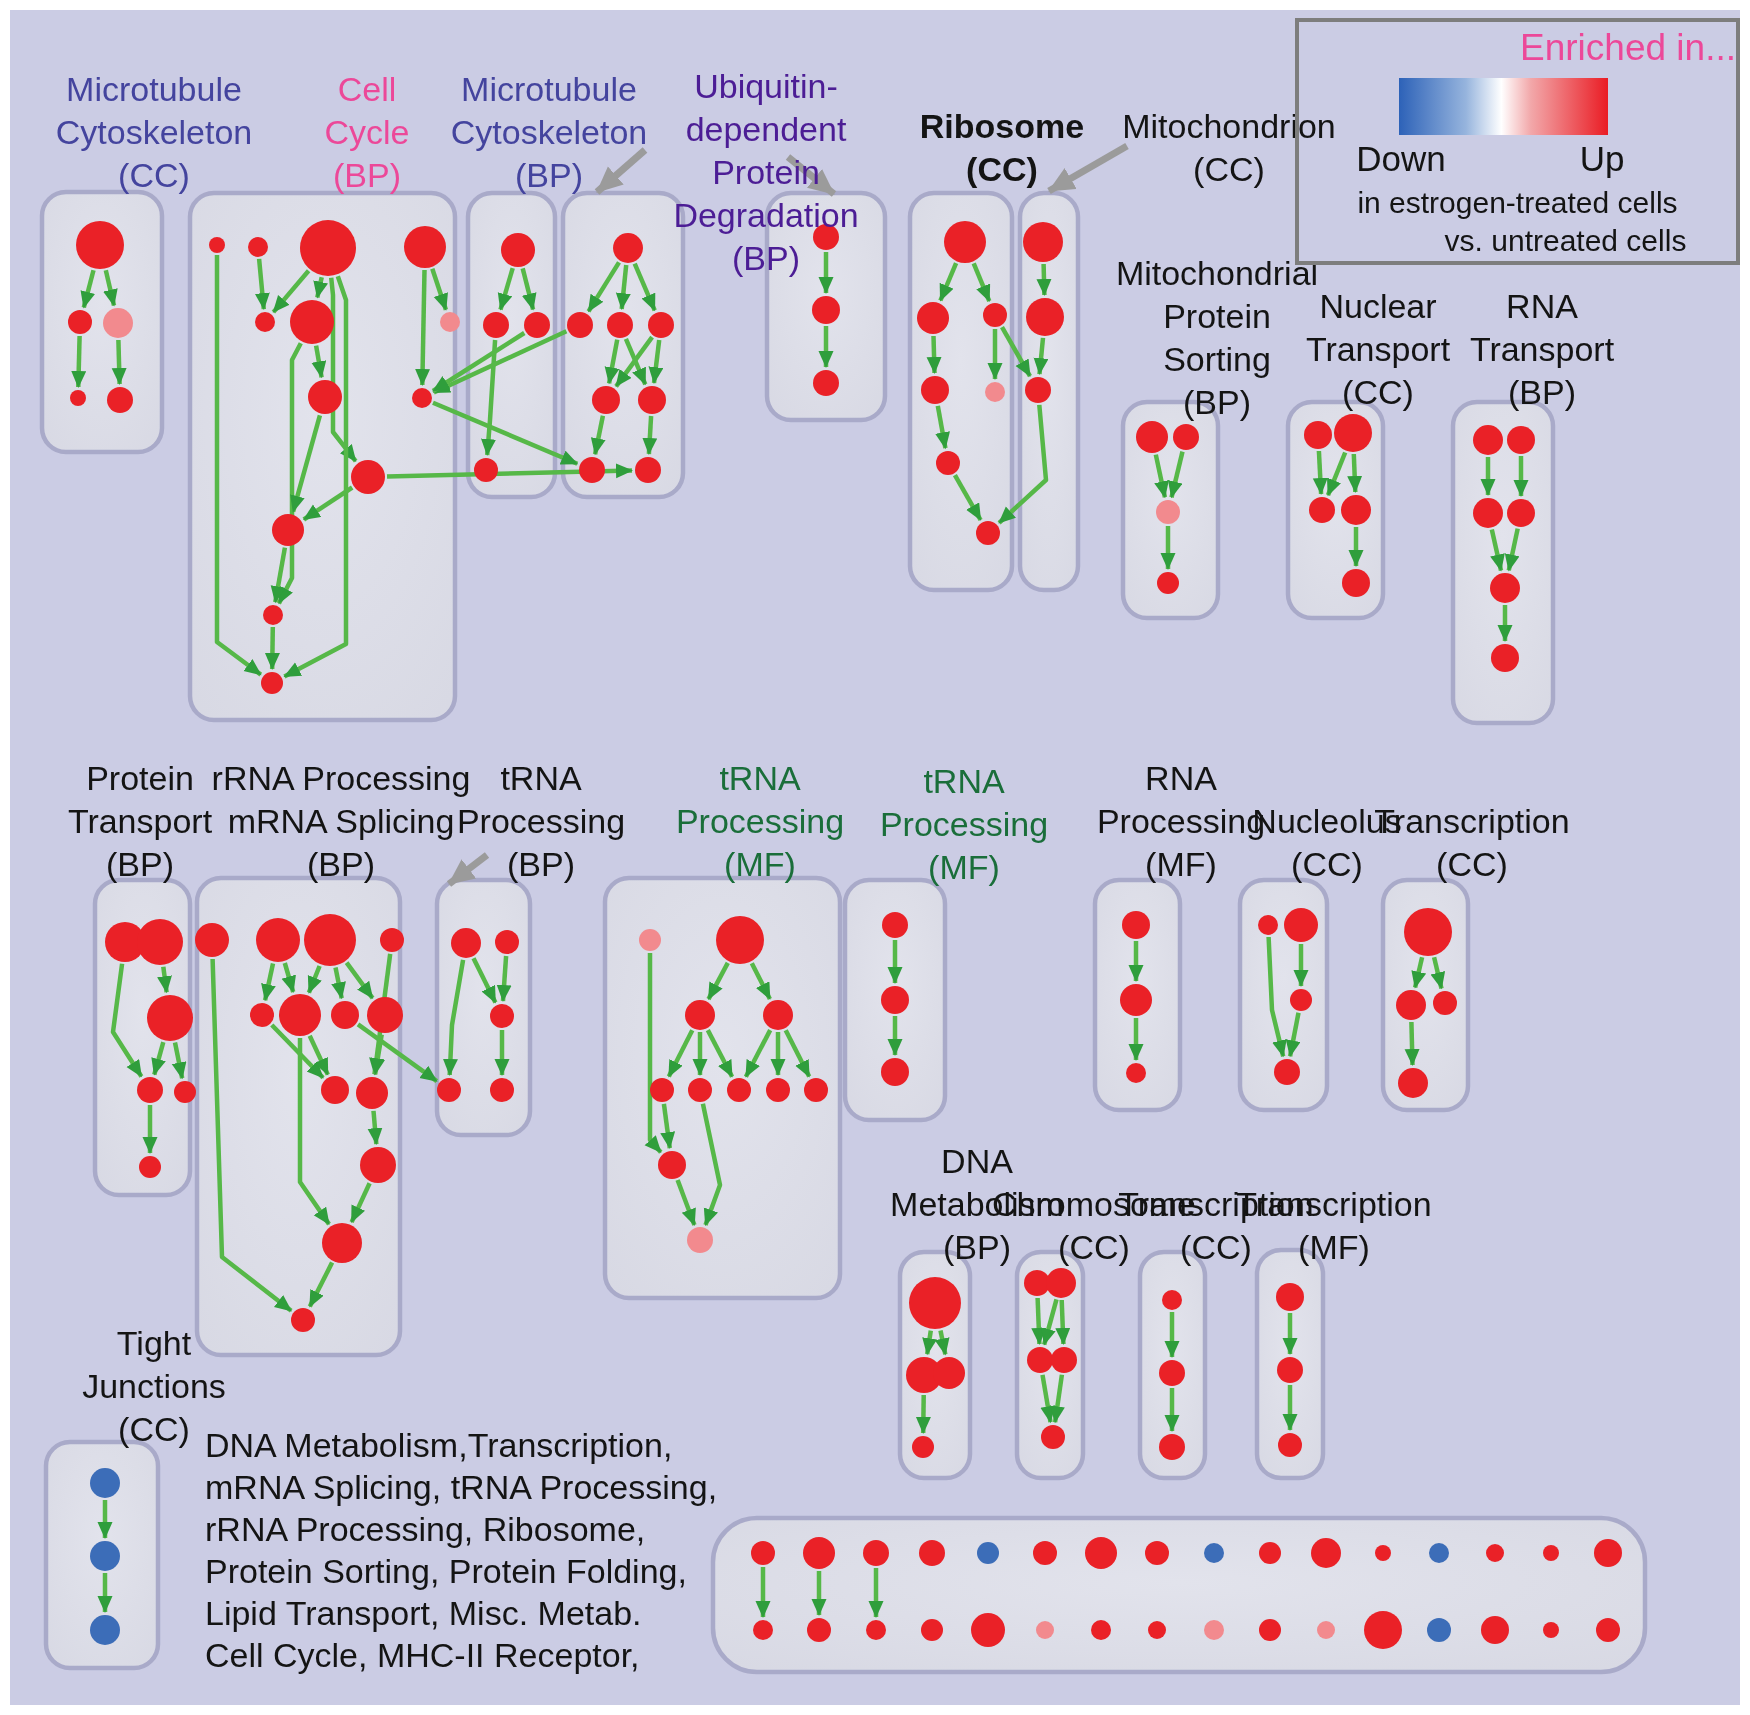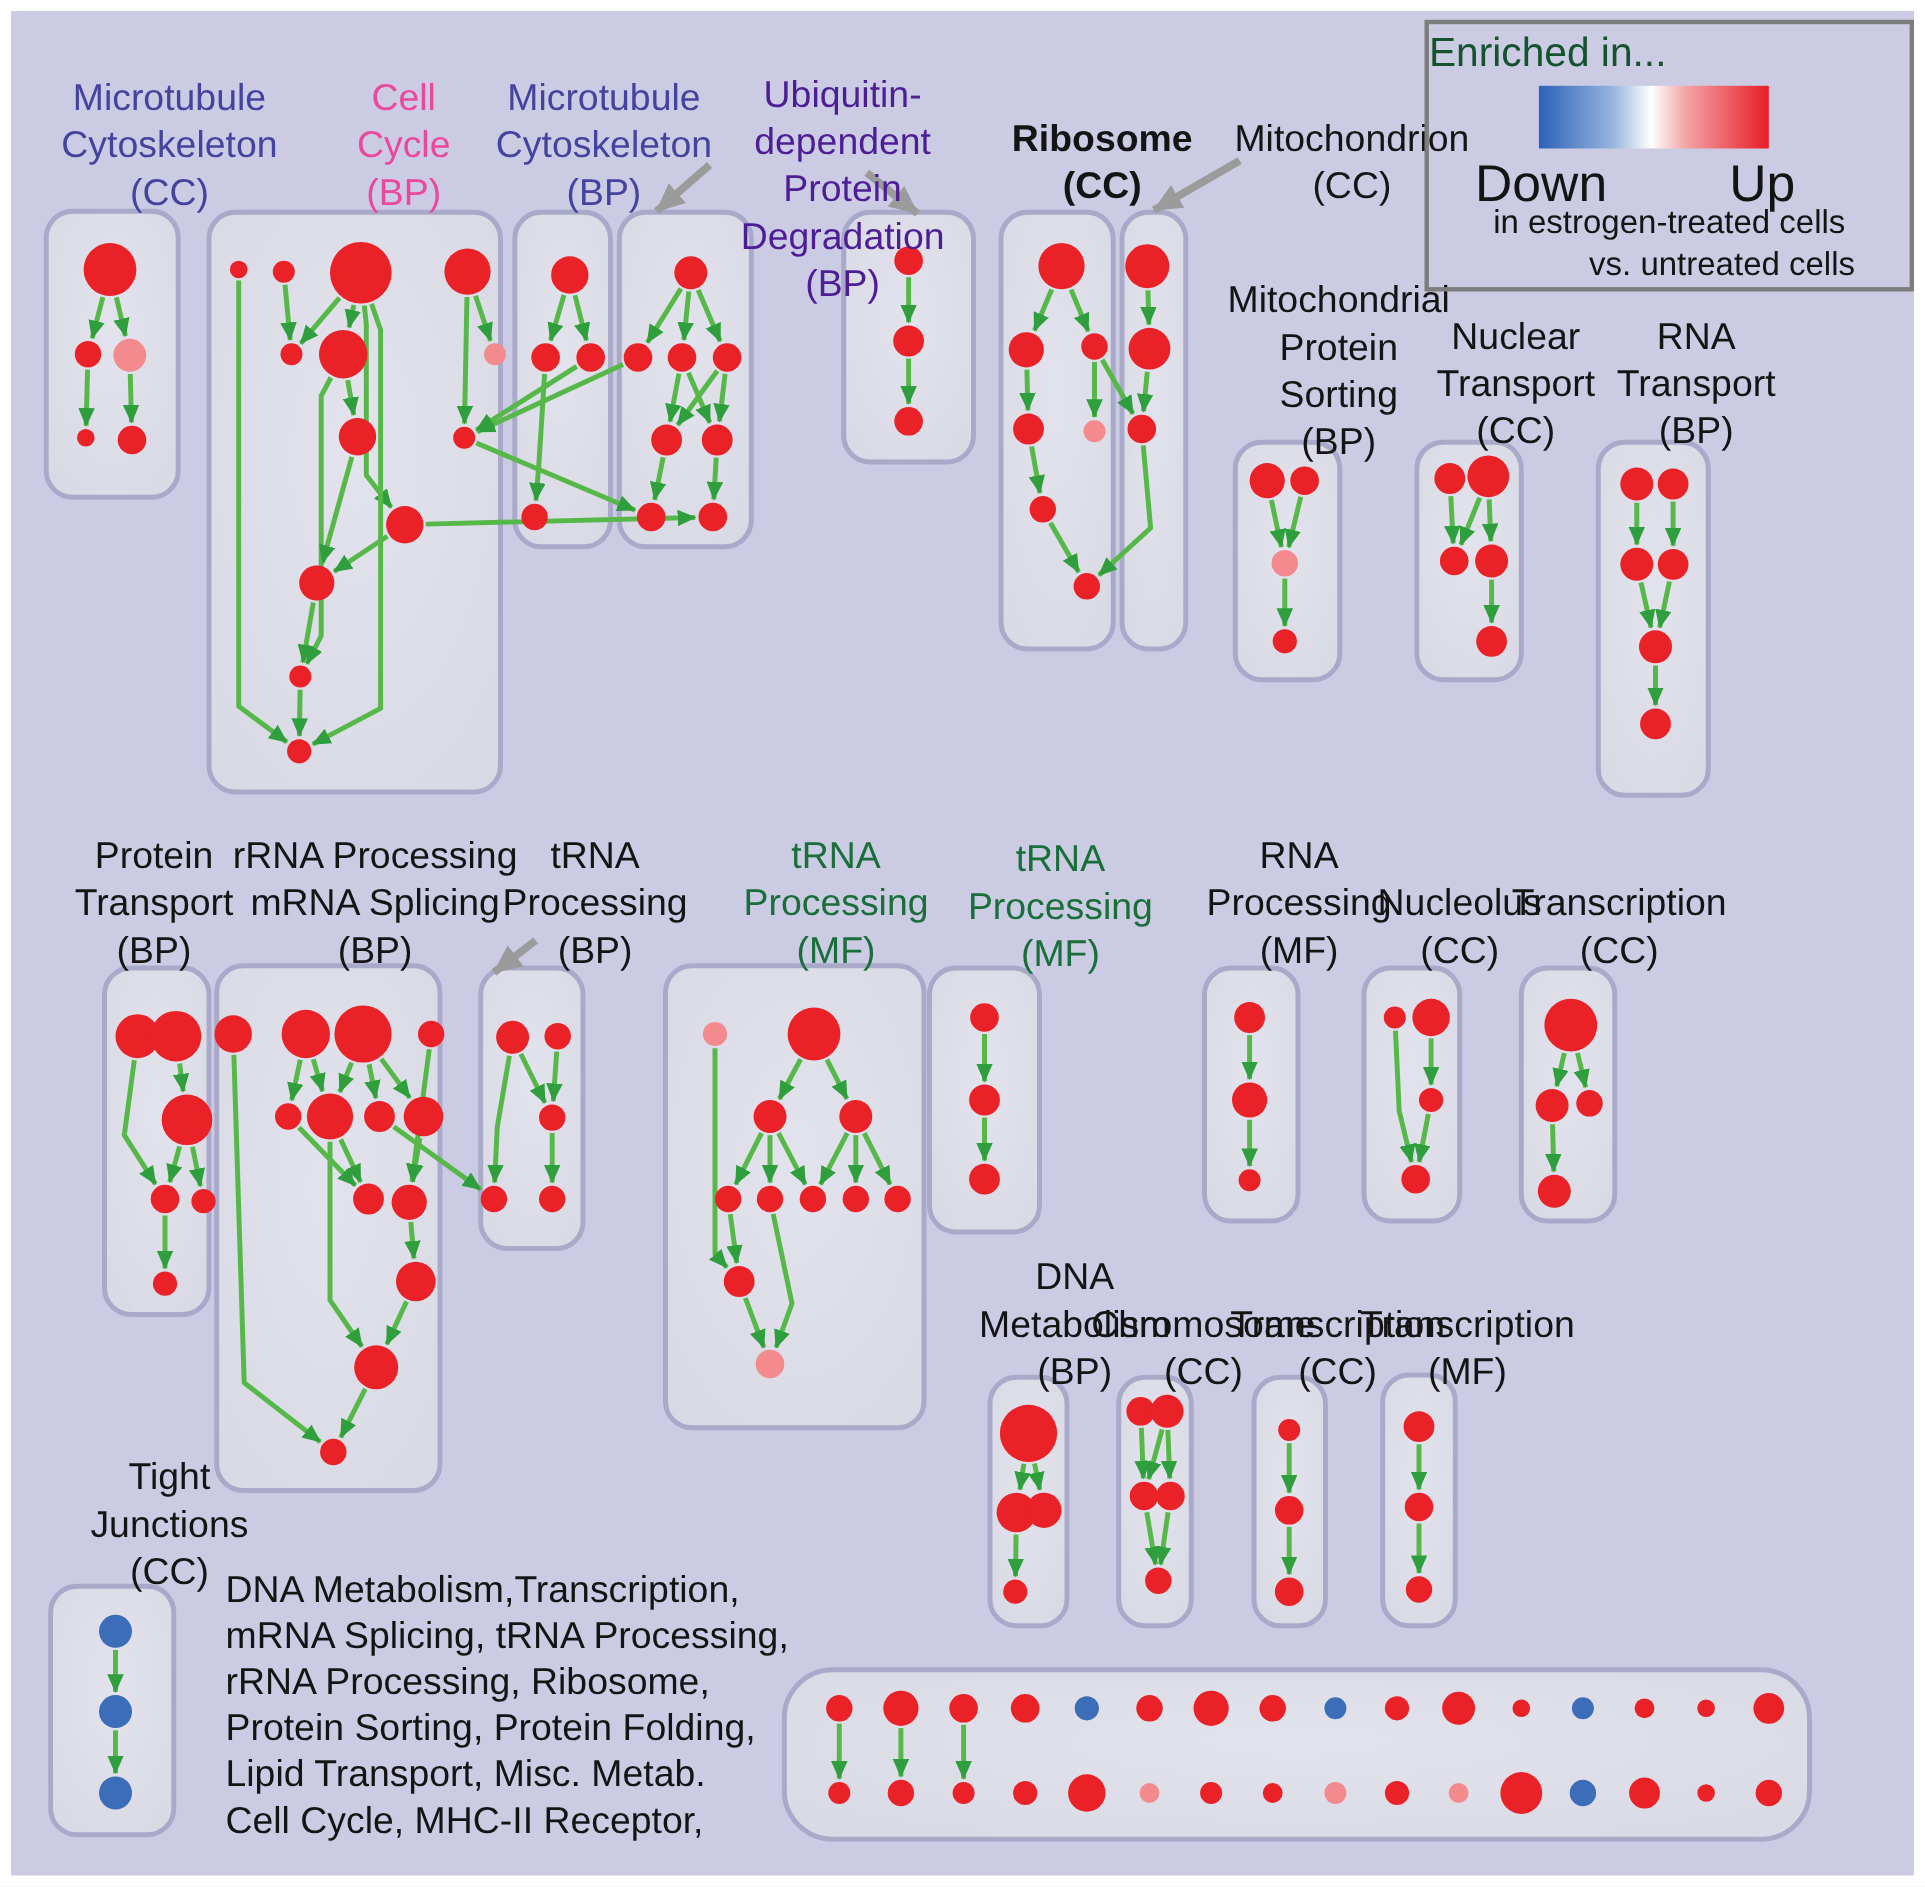--- a/index.html
+++ b/index.html
@@ -4,25 +4,25 @@
 <style>
   html,body{margin:0;padding:0;background:#ffffff;}
   .canvas{position:relative;width:1750px;height:1715px;background:#ffffff;overflow:hidden;
           font-family:"Liberation Sans",sans-serif;}
   #diagram{position:absolute;left:0;top:0;}
   #labels{position:absolute;left:0;top:0;width:1750px;height:1715px;pointer-events:none;}
   .glabel{position:absolute;transform:translateX(-50%);text-align:center;
           font-size:34px;line-height:43px;white-space:pre;margin-left:44px;}
   .legend{position:absolute;left:1295px;top:18px;width:445px;height:247px;
           border:4px solid #7d7d7d;box-sizing:border-box;}
-  .legend-title{position:absolute;top:5px;left:0;width:100%;text-align:left;
-          font-size:37px;color:#14532d;}
+  .legend-title{position:absolute;top:5px;left:0;width:100%;text-align:right;
+          font-size:37px;color:#ec4899;}
   .legend-bar{position:absolute;left:100px;top:56px;width:209px;height:57px;}
   .legend-down,.legend-up{position:absolute;top:117px;transform:translateX(-50%);
-          font-size:47px;color:#141414;}
+          font-size:35px;color:#141414;}
   .legend-down{left:102px;}
   .legend-up{left:303px;}
   .legend-sub1,.legend-sub2{position:absolute;left:0;width:100%;text-align:center;
           font-size:30px;color:#141414;}
   .legend-sub1{top:164px;}
   .legend-sub2{top:202px;padding-left:48px;}
   #misc-note{position:absolute;font-size:34px;line-height:42px;color:#141414;}
 </style>
 </head>
 <body>

